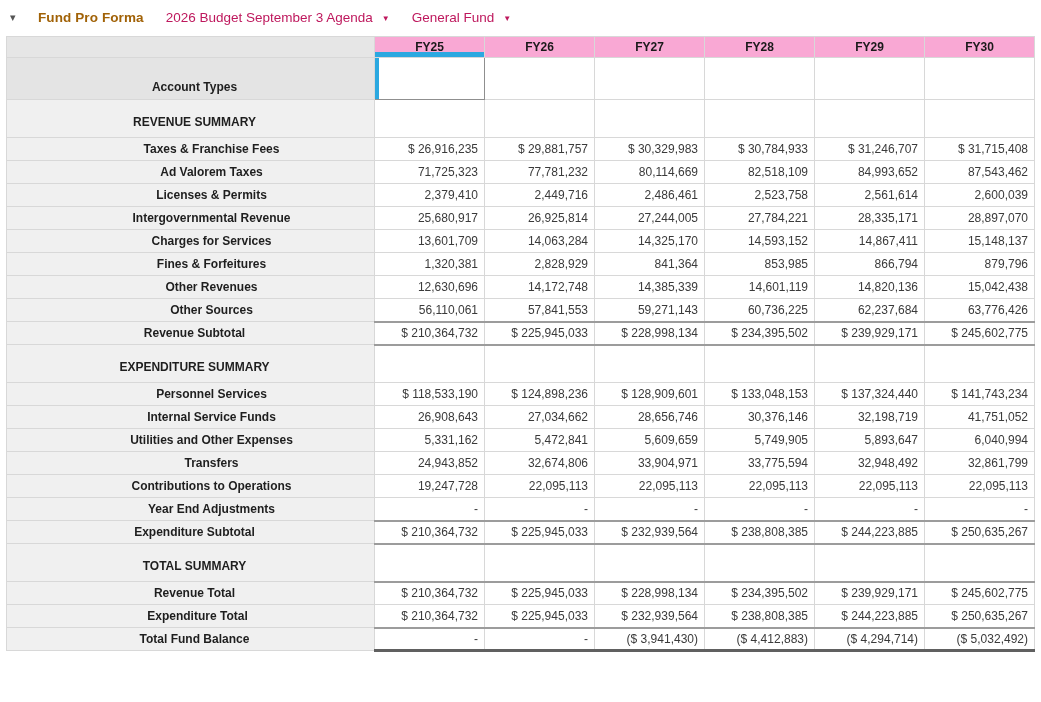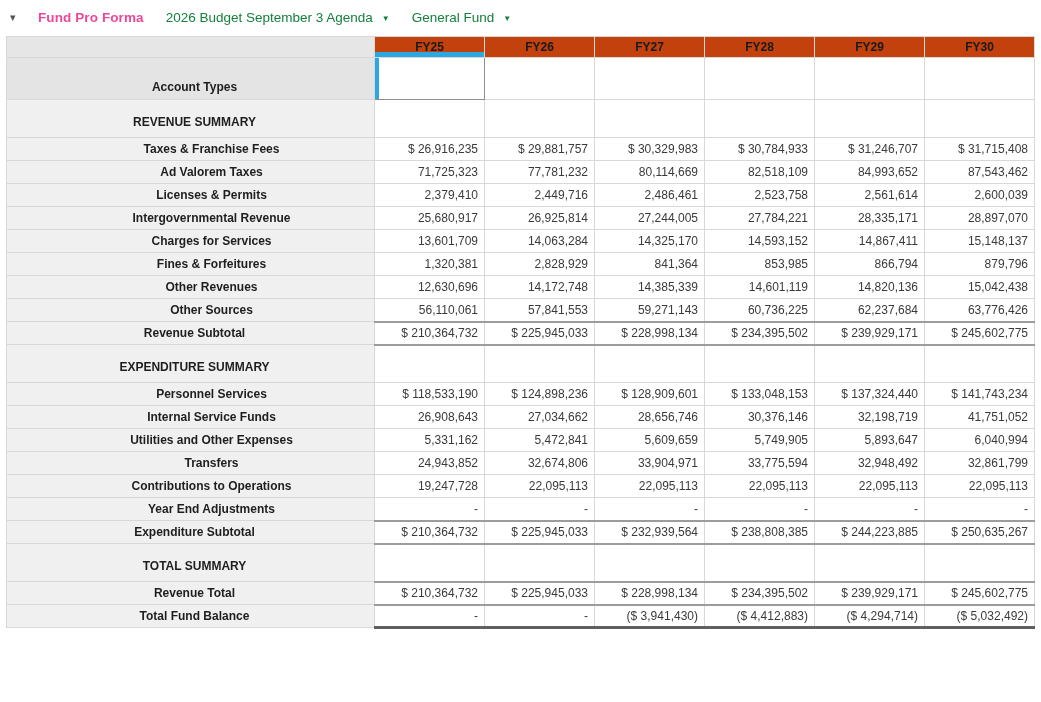--- a/index.html
+++ b/index.html
@@ -2,28 +2,28 @@
 <html><head>
 <meta charset="utf-8">
 <style>
   * { box-sizing: border-box; margin: 0; padding: 0; }
   html,body { width: 1041px; height: 702px; background: #ffffff; }
   body { font-family: "Liberation Sans", sans-serif; overflow: hidden; }
 
   
   .toolbar { display: flex; align-items: center; height: 32px; padding-left: 10px; padding-top: 2px; }
   .collapse-icon { color: #555; font-size: 11px; width: 16px; cursor: pointer; }
-  .title { font-weight: bold; font-size: 13.5px; color: #ec4899; margin-left: 12px; letter-spacing: 0.1px; }
-  .dropdown { color: #15803d; font-size: 13.5px; cursor: pointer; display: inline-flex; align-items: center; margin-left: 22px; }
+  .title { font-weight: bold; font-size: 13.5px; color: #a16207; margin-left: 12px; letter-spacing: 0.1px; }
+  .dropdown { color: #be185d; font-size: 13.5px; cursor: pointer; display: inline-flex; align-items: center; margin-left: 22px; }
   .dropdown .caret { font-size: 8px; margin-left: 9px; position: relative; top: 1px; }
 
   
   table { border-collapse: collapse; table-layout: fixed; margin-left: 6px; margin-top: 4px; width: 1028px; border: 1px solid #bdbdbd; }
   td, th { border: 1px solid #d8d8d8; font-size: 12px; white-space: nowrap; overflow: hidden; }
-  thead th { background: #c2410c; height: 21px; font-weight: bold; color: #1a1a1a; text-align: center; }
+  thead th { background: #f9a8d4; height: 21px; font-weight: bold; color: #1a1a1a; text-align: center; }
   thead th.selected { box-shadow: inset 0 -5px 0 #2BA8E0; }
   thead th.corner { background: #e6e6e6; }
 
   td.label { background: #f0f0f0; text-align: center; font-weight: bold; color: #1e1e1e; padding-left: 8px; vertical-align: middle; }
   td.val { background: #ffffff; text-align: right; padding-right: 6px; color: #3a3a3a; vertical-align: middle; }
 
   tr.row-account { height: 42px; }
   tr.row-account td.label { background: #e4e4e4; vertical-align: bottom; padding-bottom: 5px; }
   tr.row-account td.val.selected-cell { box-shadow: inset 4px 0 0 #2BA8E0; border: 1px solid #8f8f8f; }
 
@@ -266,20 +266,29 @@
       </tr>
       <tr class="row-total-first">
         <td class="label">Revenue Total</td>
         <td class="val">$ 210,364,732</td>
         <td class="val">$ 225,945,033</td>
         <td class="val">$ 228,998,134</td>
         <td class="val">$ 234,395,502</td>
         <td class="val">$ 239,929,171</td>
         <td class="val">$ 245,602,775</td>
       </tr>
+      <tr class="row-total-mid">
+        <td class="label">Expenditure Total</td>
+        <td class="val">$ 210,364,732</td>
+        <td class="val">$ 225,945,033</td>
+        <td class="val">$ 232,939,564</td>
+        <td class="val">$ 238,808,385</td>
+        <td class="val">$ 244,223,885</td>
+        <td class="val">$ 250,635,267</td>
+      </tr>
       <tr class="row-total-grand">
         <td class="label">Total Fund Balance</td>
         <td class="val">-</td>
         <td class="val">-</td>
         <td class="val">($ 3,941,430)</td>
         <td class="val">($ 4,412,883)</td>
         <td class="val">($ 4,294,714)</td>
         <td class="val">($ 5,032,492)</td>
       </tr>
     </tbody>

